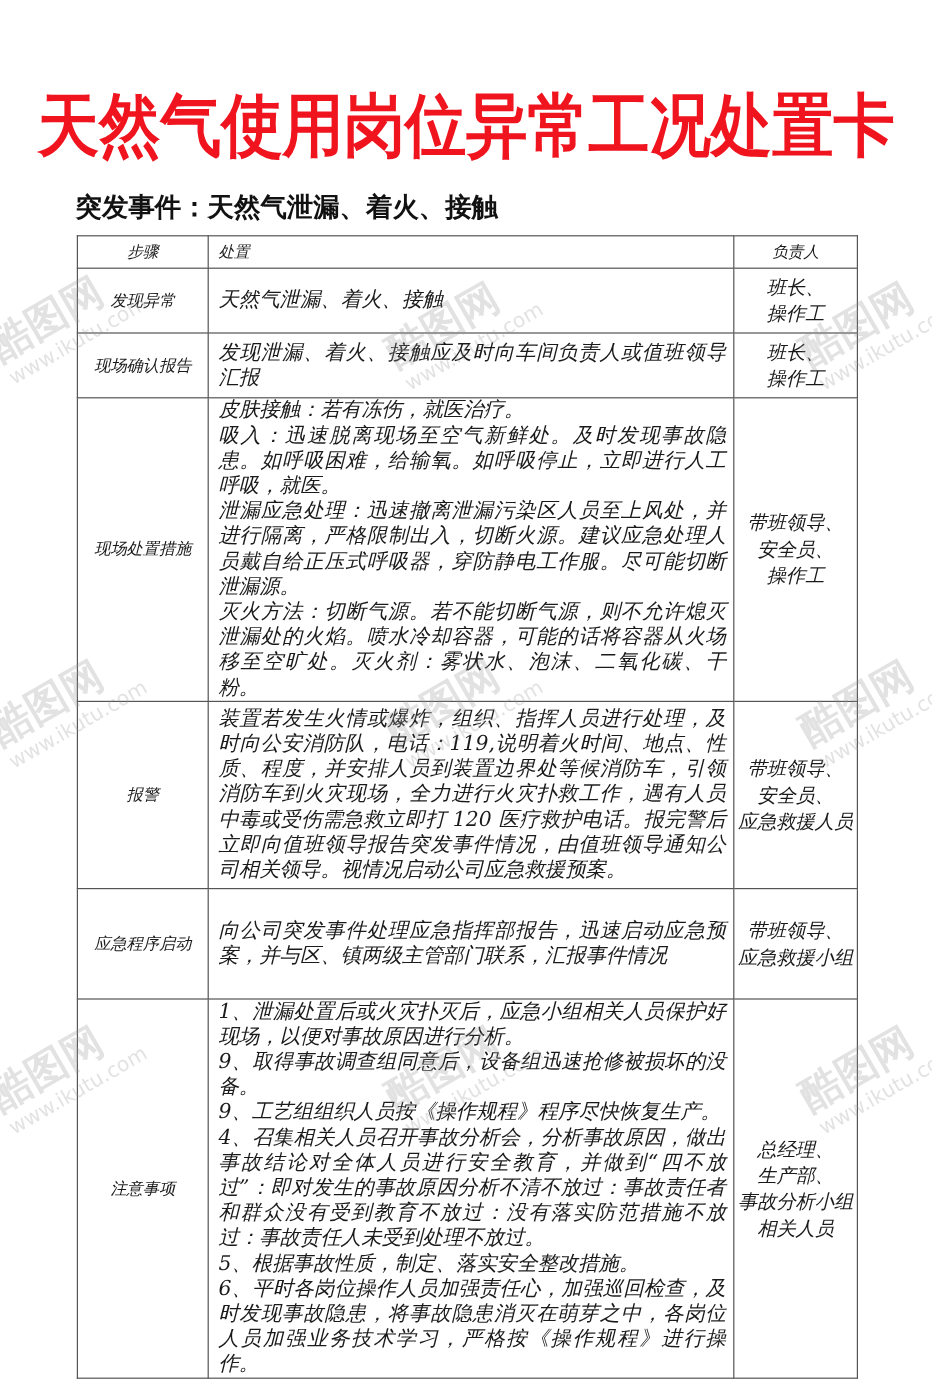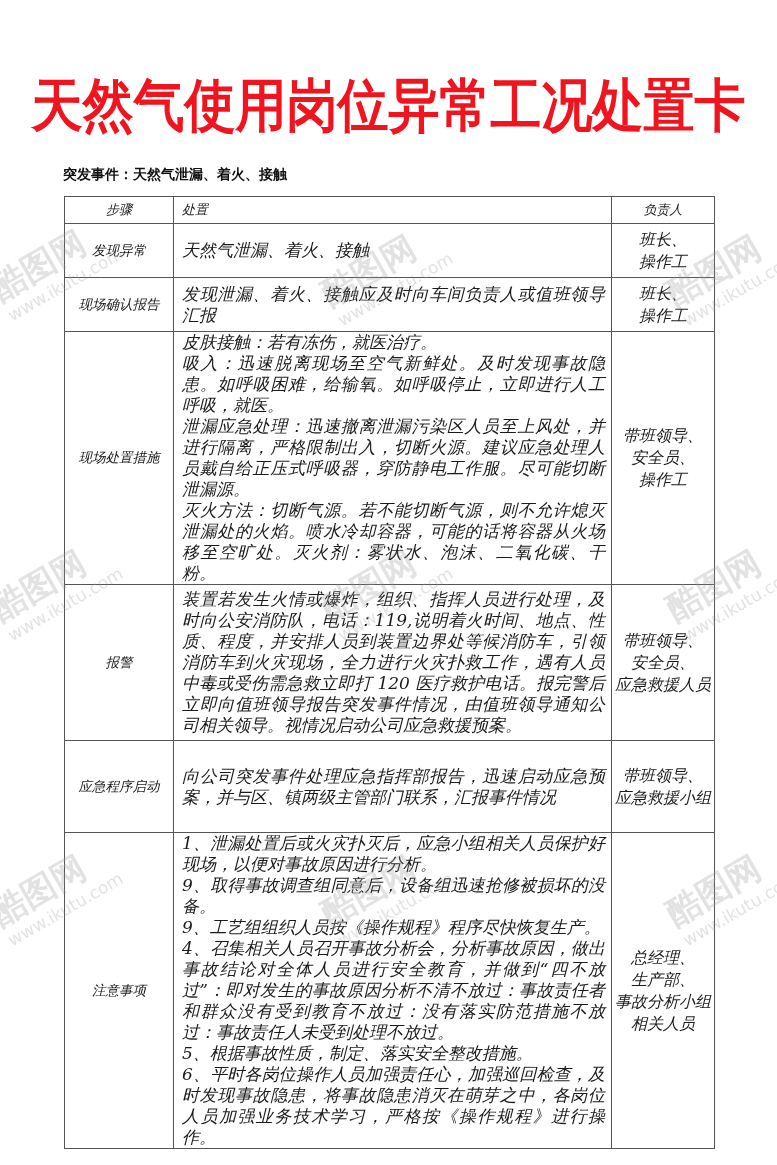--- a/index.html
+++ b/index.html
@@ -29,21 +29,21 @@
       letter-spacing: 0px;
       transform: scaleY(1.12);
       transform-origin: center top;
     }
     .subtitle {
       position: absolute;
       left: 63px;
       top: 158px;
       font-family: "DejaVu Sans", "Liberation Sans", sans-serif;
       font-weight: bold;
-      font-size: 14px;
+      font-size: 22px;
       line-height: 32px;
       color: #111111;
     }
     table.card {
       position: absolute;
       left: 64px;
       top: 196px;
       width: 650px;
       border-collapse: collapse;
       table-layout: fixed;

